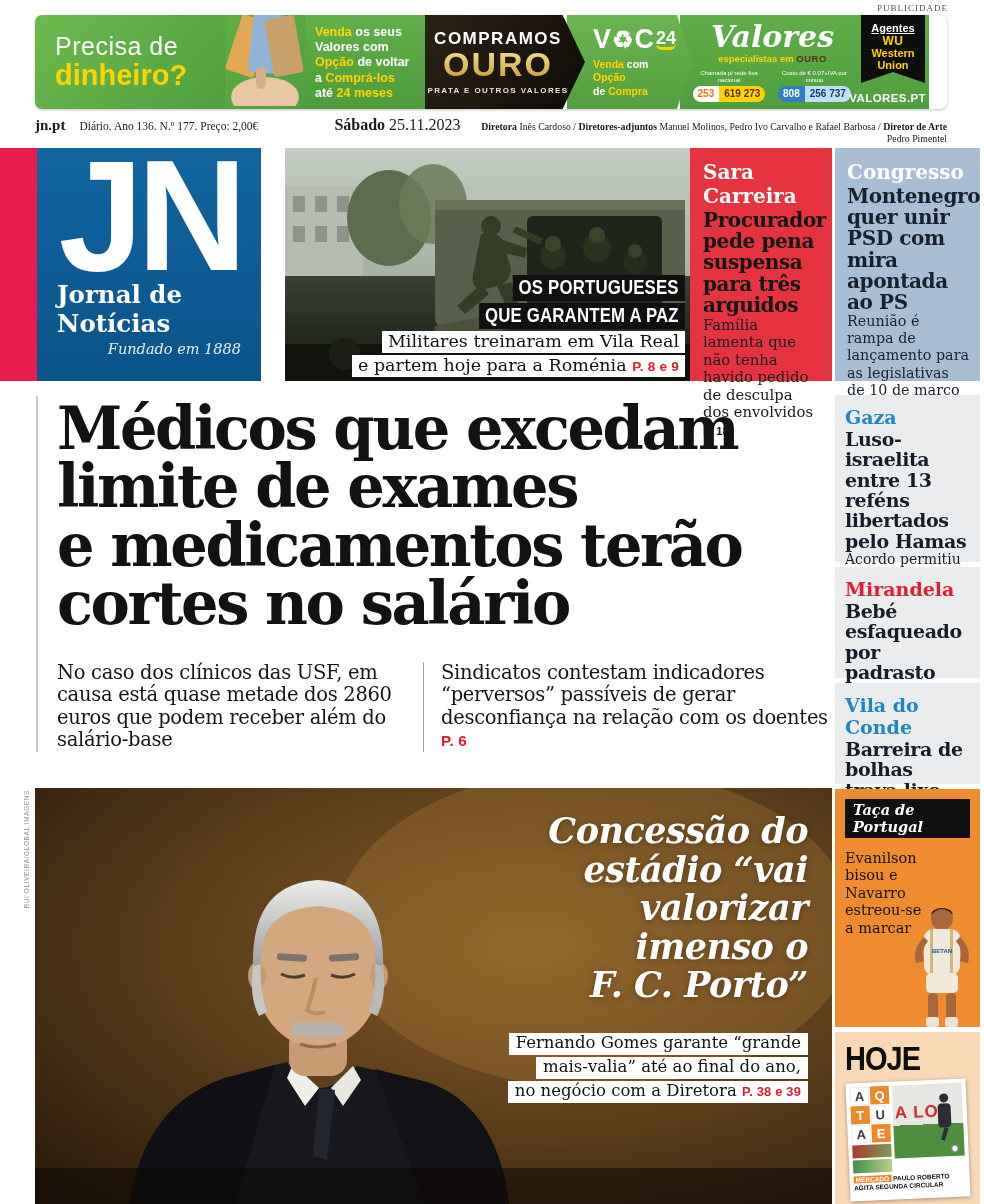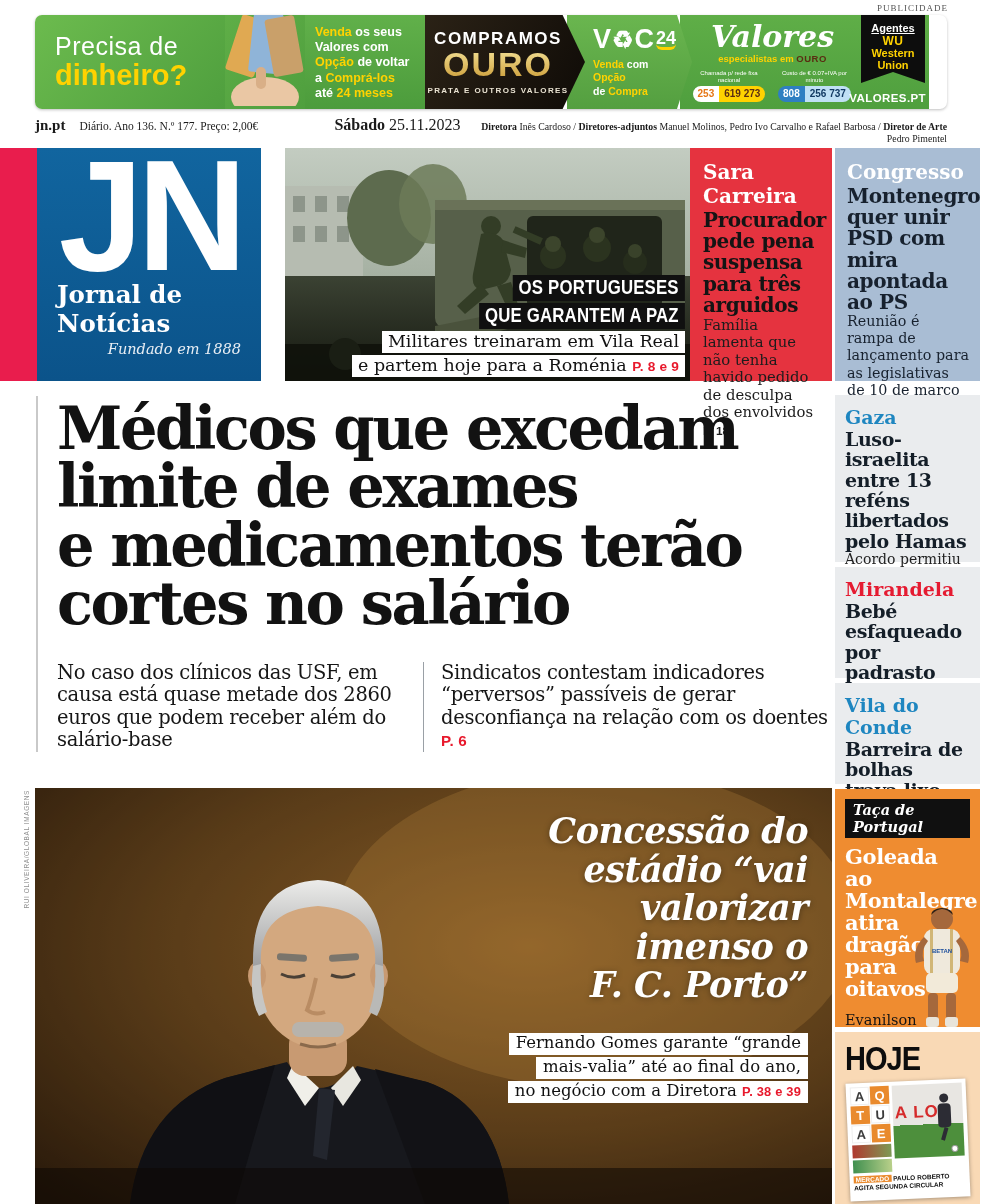--- a/index.html
+++ b/index.html
@@ -323,21 +323,20 @@
     <div class="hl"><span>Bebé esfaqueado por padrasto internado em estado crítico </span><span class="pgb">P. 17</span></div>
   </div>
 
   <div class="rail-box vila-box">
     <div class="kicker k-blue">Vila do Conde</div>
     <div class="hl"><span>Barreira de bolhas trava lixo no Ave </span><span class="pgb">P. 20</span></div>
   </div>
 
   <div class="taca-box">
     <span class="taca-chip">Taça de Portugal</span>
-    <div class="hl">Goleada ao Montalegre atira dragão para oitavos</div>
     <div class="sub">Evanilson bisou e Navarro estreou-se a marcar</div>
     
     <svg class="taca-player" viewBox="0 0 80 124">
       <circle cx="42" cy="16" r="11" fill="#a5683c"></circle>
       <path d="M31 12 Q42 0 53 12 Q53 6 42 5 Q31 6 31 12" fill="#2d2118"></path>
       <rect x="24" y="26" width="36" height="46" rx="9" fill="#efe9dc"></rect>
       <rect x="30" y="26" width="3" height="46" fill="#c9a95c" opacity=".8"></rect>
       <rect x="50" y="26" width="3" height="46" fill="#c9a95c" opacity=".8"></rect>
       <text x="42" y="50" font-size="6" font-weight="bold" fill="#1b4d9b" text-anchor="middle" font-family="Liberation Sans,sans-serif">BETAN</text>
       <path d="M24 34 Q12 46 16 60 L24 58 Q20 48 28 38 Z" fill="#a5683c"></path>

